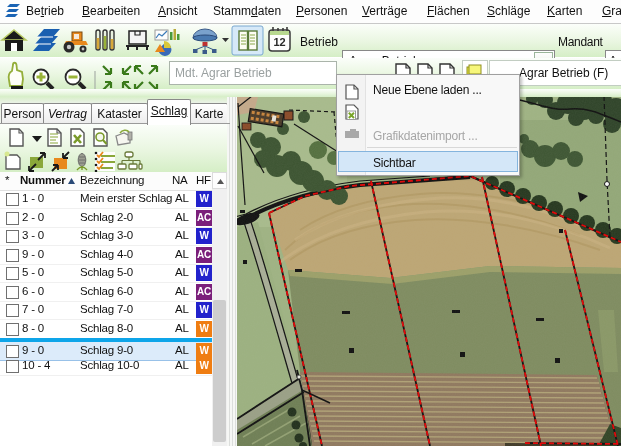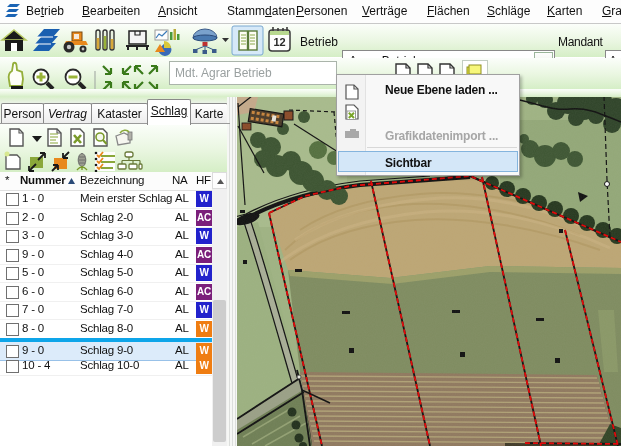--- a/index.html
+++ b/index.html
@@ -32,36 +32,36 @@
   .row .bez{position:absolute;left:80px;top:2px;}
   .row .na{position:absolute;left:175px;top:2px;text-align:center;}
   .chip{position:absolute;left:196px;top:1px;width:16px;height:16px;color:#fff;
     font-size:10px;font-weight:bold;text-align:center;line-height:16px;}
   .row.sel{background:#dcebfa;border-top:4px solid #0ea5e9;border-bottom:1px solid #98c1e8;}
   #vscroll{left:212px;top:172px;width:15px;height:274px;background:#f0f0f0;}
   
   #cmenu{left:336px;top:74px;width:182px;height:100px;background:#f8f8f8;
     border:1px solid #a0a0a0;box-shadow:2px 2px 3px rgba(0,0,0,.25);z-index:50;font-size:12px;color:#111;}
   #cmenu .gut{position:absolute;left:0;top:0;width:28px;height:100%;background:#f3f3f3;border-right:1px solid #e2e2e2;}
-  .mitem{position:absolute;left:48px;letter-spacing:-0.2px;font-weight:bold;}
+  .mitem{position:absolute;left:36px;letter-spacing:-0.2px;}
   .msep{position:absolute;left:30px;right:2px;top:72px;border-top:1px solid #d8d8d8;}
   #mhl{position:absolute;left:1px;top:76px;width:178px;height:19px;background:#d4e7f8;border:1px solid #84b4dd;}
 </style></head>
 <body>
 
 <div id="menubar" class="abs">
   <svg class="abs" style="left:4px;top:3px" width="18" height="16" viewBox="0 0 18 16">
     <path d="M3 4 L13 4 L16 1 L6 1 Z" fill="#1b64b4"></path>
     <path d="M2 9 L12 9 L15 6 L5 6 Z" fill="#1b64b4"></path>
     <path d="M1 14 L11 14 L14 11 L4 11 Z" fill="#1b64b4"></path>
   </svg>
   <span class="mi" style="left:26px">Be<u>t</u>rieb</span>
   <span class="mi" style="left:82px"><u>B</u>earbeiten</span>
   <span class="mi" style="left:158px"><u>A</u>nsicht</span>
-  <span class="mi" style="left:227px">Stamm<u>d</u>aten</span>
+  <span class="mi" style="left:213px">Stamm<u>d</u>aten</span>
   <span class="mi" style="left:296px"><u>P</u>ersonen</span>
   <span class="mi" style="left:362px"><u>V</u>erträge</span>
   <span class="mi" style="left:427px"><u>F</u>lächen</span>
   <span class="mi" style="left:487px"><u>S</u>chläge</span>
   <span class="mi" style="left:547px"><u>K</u>arten</span>
   <span class="mi" style="left:602px"><u>G</u>ra</span>
 </div>
 
 <div id="tb1" class="abs greenbar">
   <svg class="abs" style="left:0;top:0" width="296" height="33" viewBox="0 0 296 33">
@@ -201,20 +201,23 @@
     </g>
   </svg>
   <div class="abs" style="left:169px;top:3px;width:166px;height:22px;background:#fff;border:1px solid #aab4aa">
     <span style="position:absolute;left:5px;top:4px;font-size:12px;color:#9aa0a0">Mdt. Agrar Betrieb</span>
   </div>
   <div class="abs" style="left:462px;top:2px;width:24px;height:24px;background:#fff;border:1px solid #c2cdc2">
     <svg width="16" height="16" viewBox="0 0 16 16" style="margin:3px">
       <rect x="1" y="3" width="12" height="9" fill="#e8e840" stroke="#909020"></rect>
       <rect x="3" y="1" width="12" height="9" fill="#f6f67a" stroke="#909020"></rect>
     </svg>
+  </div>
+  <div class="abs" style="left:489px;top:2px;width:132px;height:24px;background:#fff;border:1px solid #c2cdc2;border-right:none">
+    <span style="position:absolute;left:29px;top:5px;font-size:12px;color:#111">Agrar Betrieb (F)</span>
   </div>
 </div>
 
 <div id="tb3" class="abs greenbar"></div>
 
 <div id="tabstrip" class="abs">
   <div style="position:absolute;left:0;top:26px;width:230px;height:1px;background:#9a9a9a;z-index:2"></div>
   <div class="tab" style="left:1px;width:41px;">Person</div>
   <div class="tab" style="left:43px;width:47px;font-style:italic;">Vertrag</div>
   <div class="tab" style="left:91px;width:55px;">Kataster</div>

